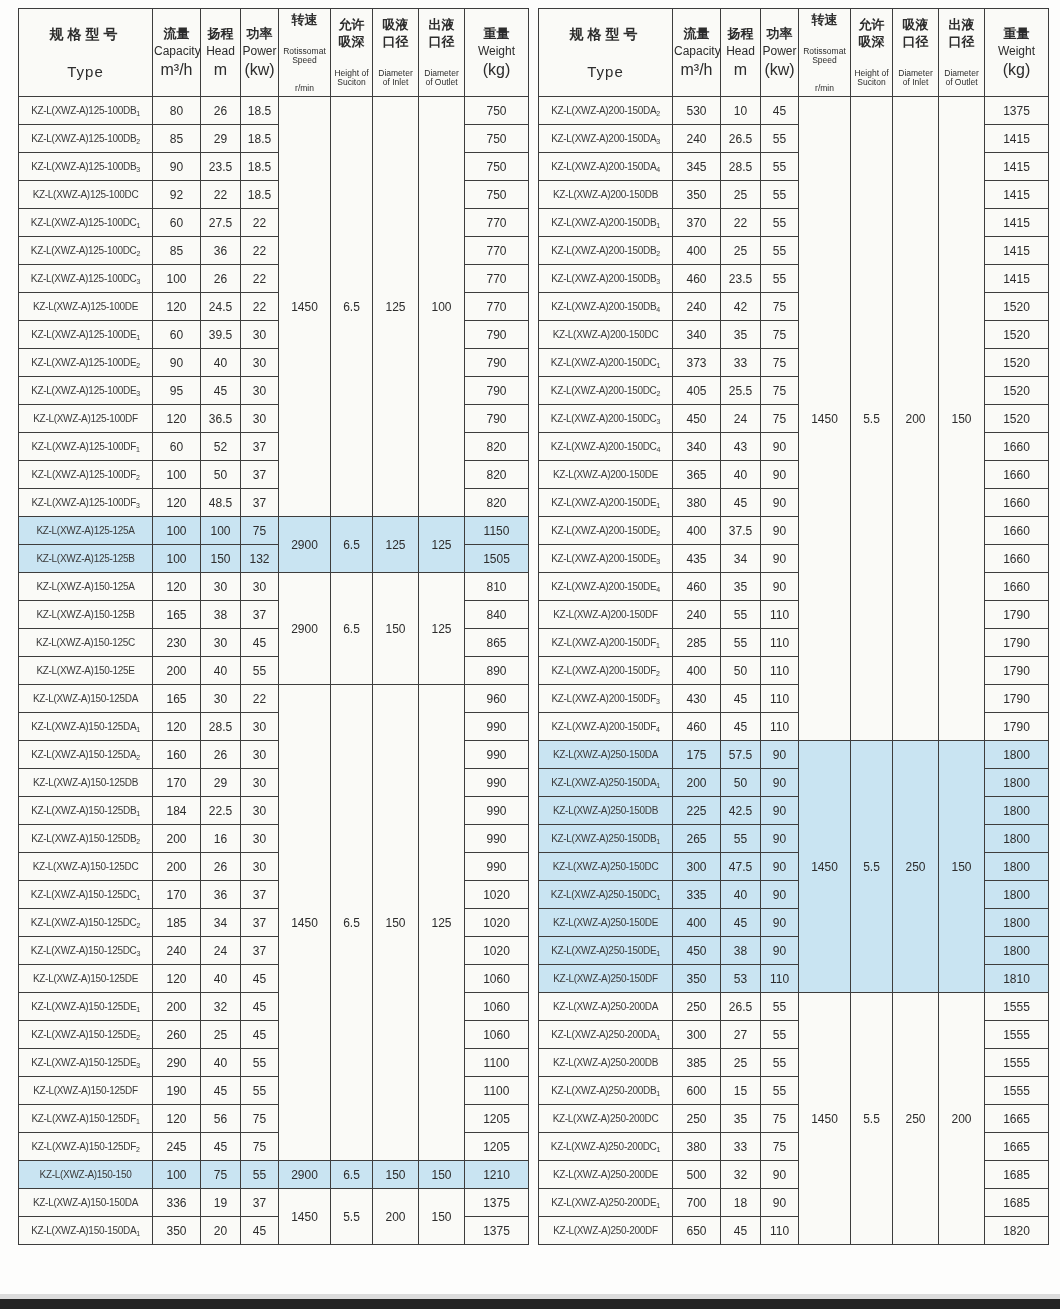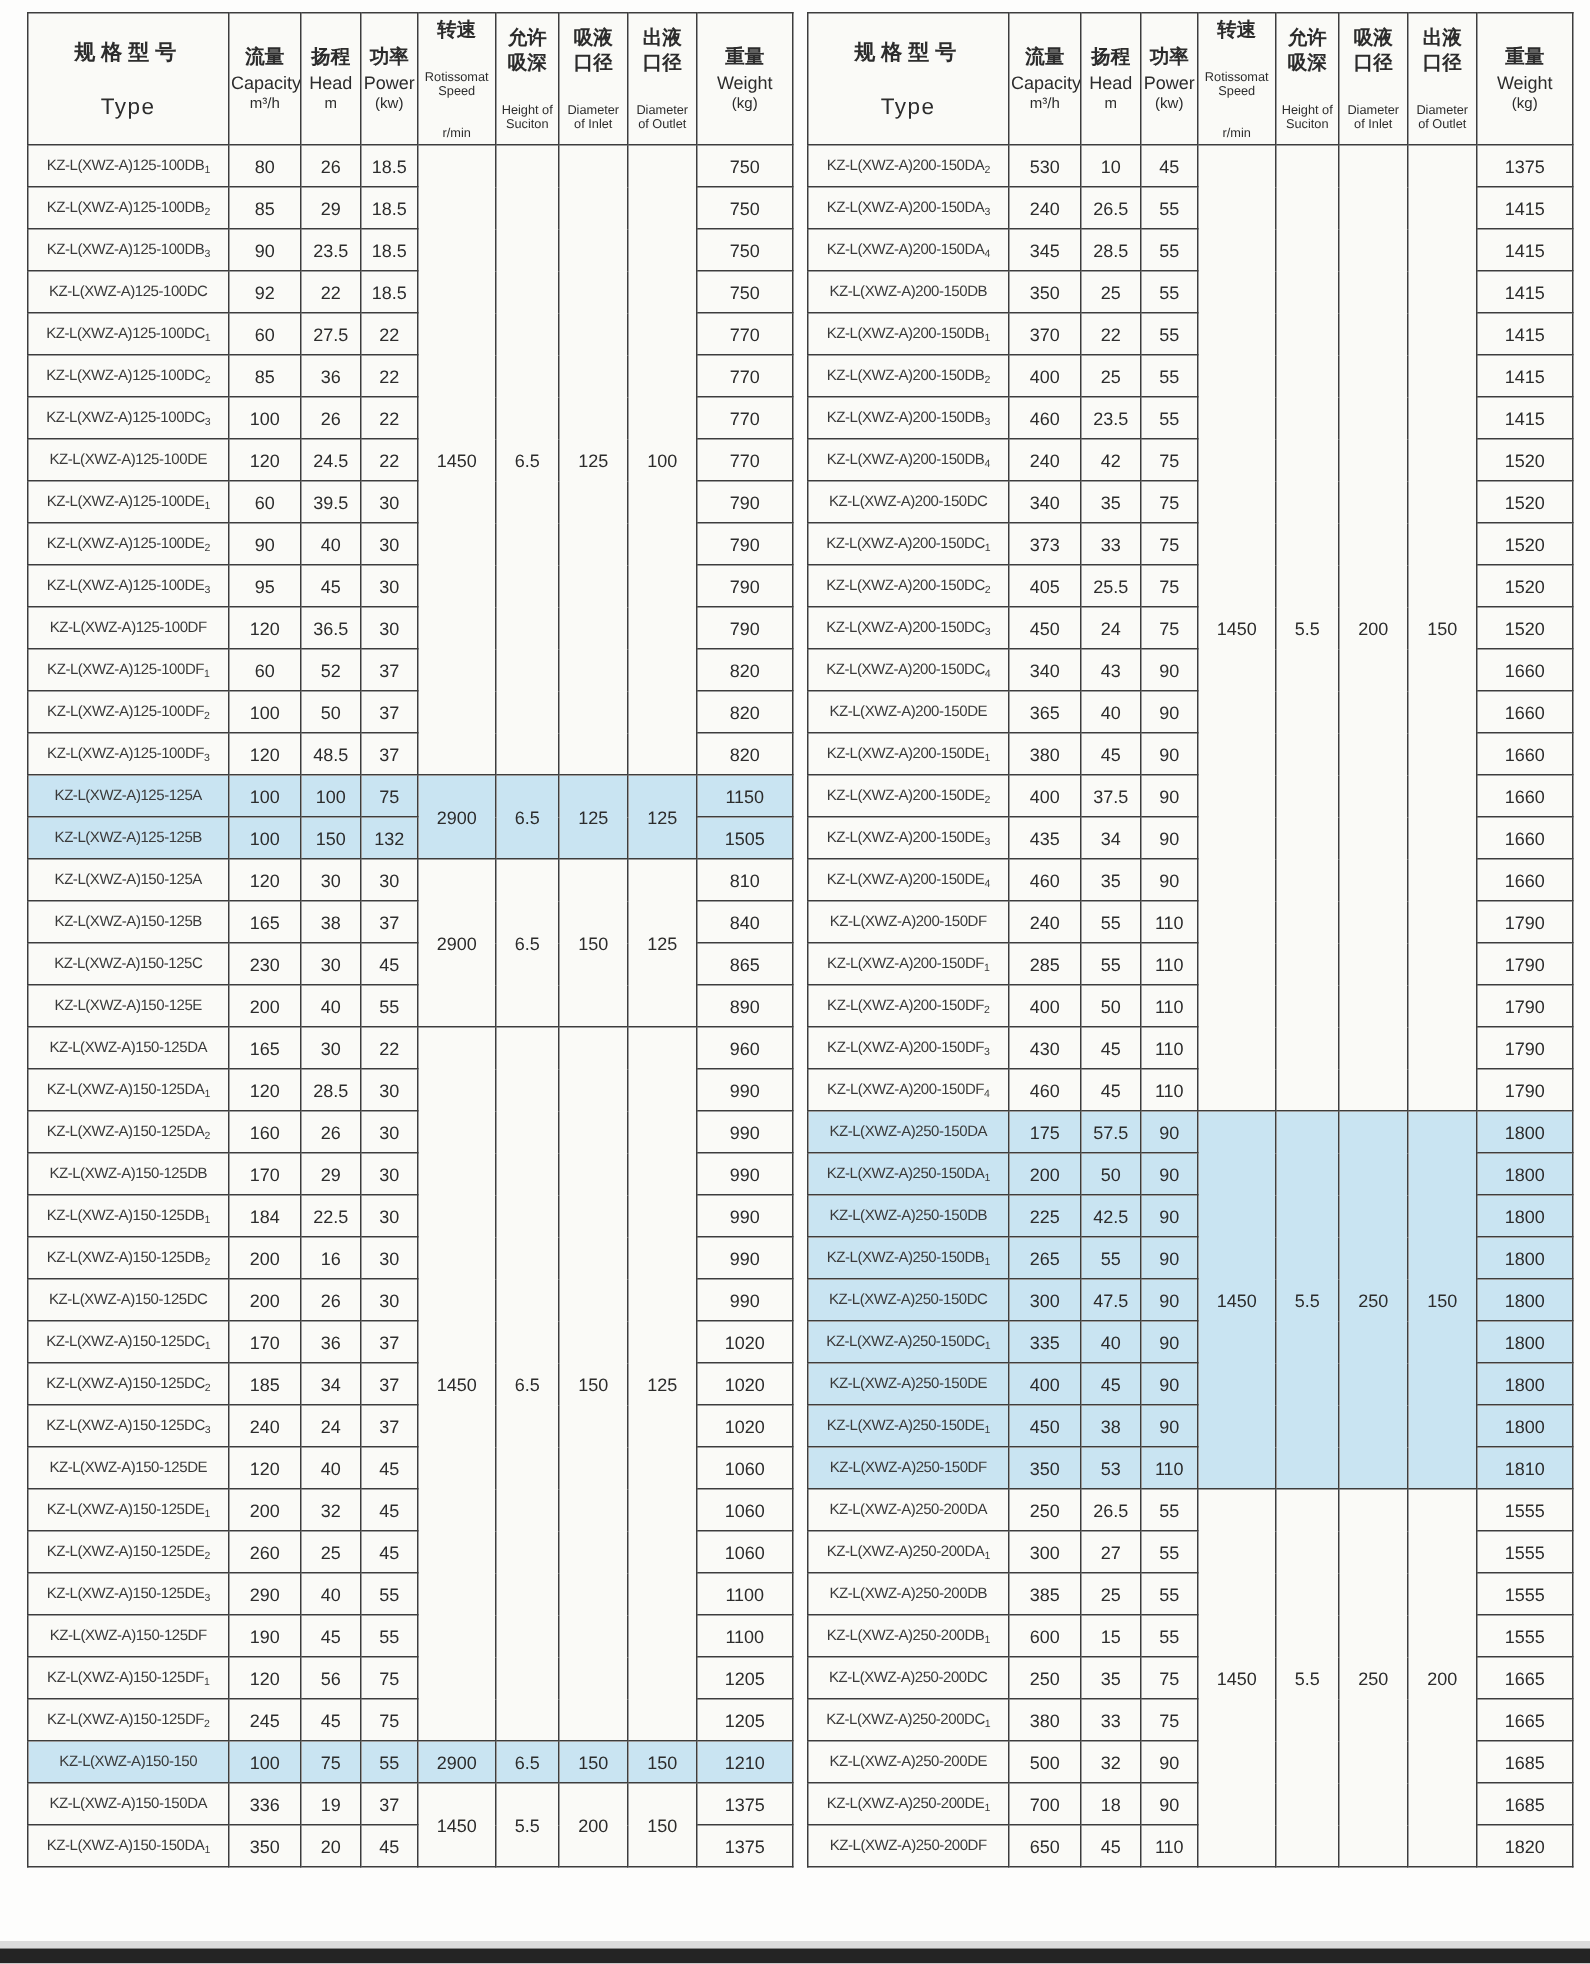--- a/index.html
+++ b/index.html
@@ -20,21 +20,21 @@
   }
   .spec thead th { height:88px; font-weight:normal; }
   .spec td { height:28px; font-size:12px; }
   td.model { font-size:10px; color:#3a3a3a; letter-spacing:-0.3px; white-space:nowrap; }
   sub.msub { font-size:7px; vertical-align:-2px; }
   tr.hl td { background:#c9e4f2; }
   .zh { font-size:13px; font-weight:bold; line-height:1.3; }
   .zh-wrap { width:32px; margin:0 auto; }
   .en { font-size:12px; line-height:1.15; margin-top:2px; }
   .en-sm { font-size:8.5px; line-height:1.1; margin-top:18px; }
-  .unit { font-size:10px; margin-top:2px; }
+  .unit { font-size:16px; margin-top:2px; }
   th.type-th .zh { font-size:14px; letter-spacing:4px; }
   th.type-th .en { font-size:15px; margin-top:20px; letter-spacing:1px; }
   .bottom-strip { position:absolute; left:0; right:0; bottom:10px; height:5px; background:#dcdcdc; }
   .bottom-bar { position:absolute; left:0; right:0; bottom:0; height:10px; background:#242424; }
 </style>
 </head>
 <body>
 
 <div class="tables-wrap">
 

